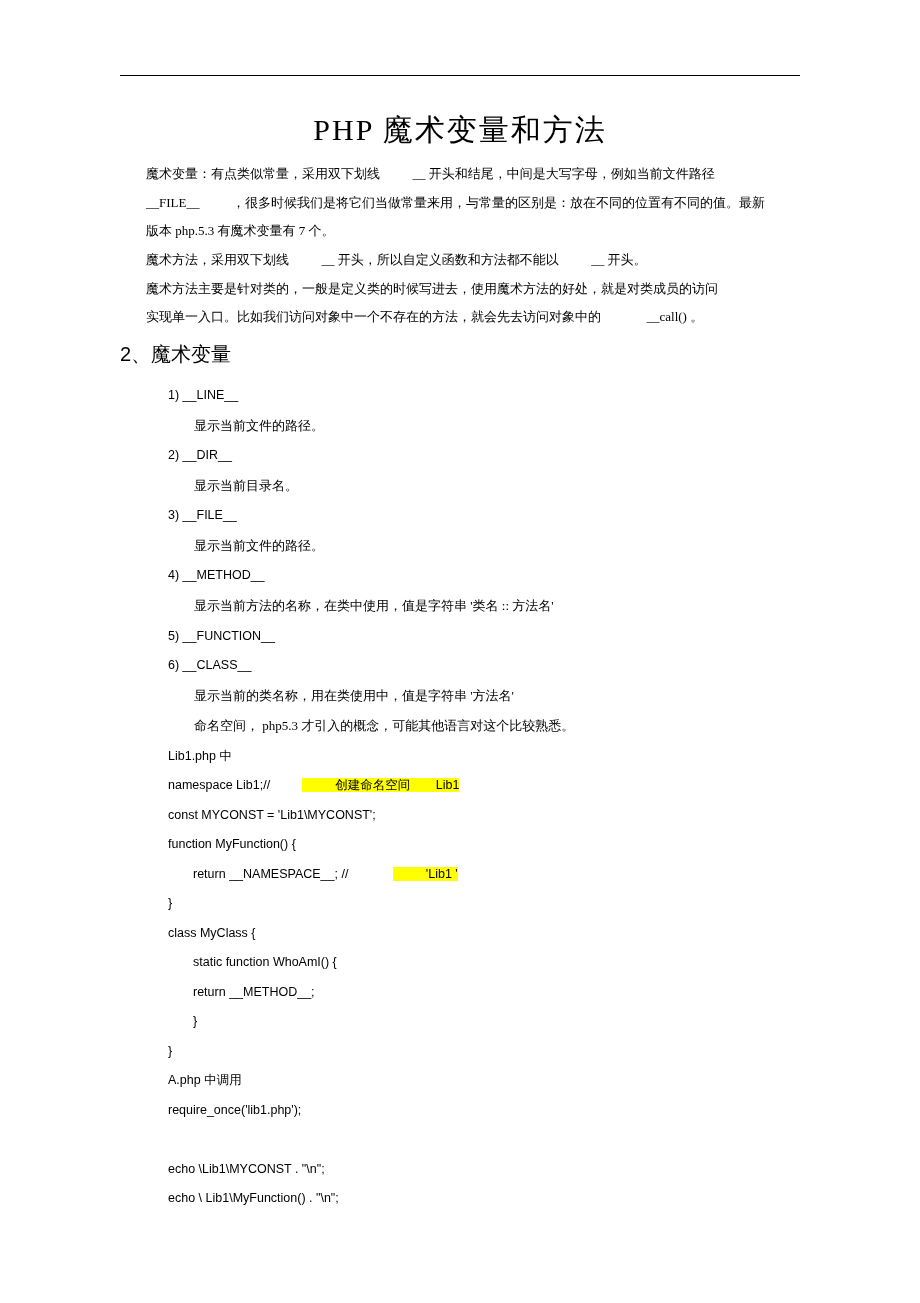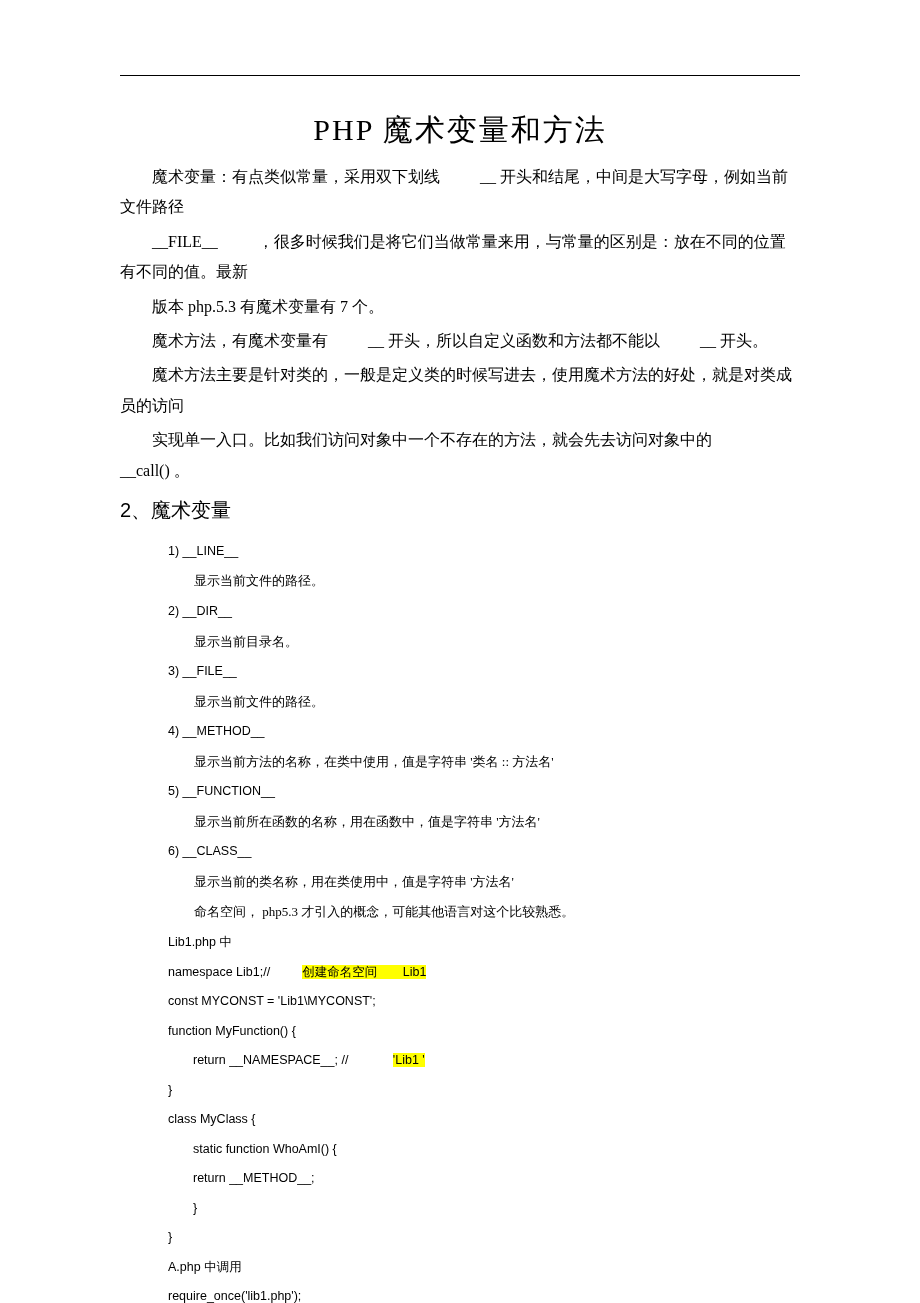--- a/index.html
+++ b/index.html
@@ -30,41 +30,42 @@
     h2.section {
       font-family: "SimHei", "黑体", sans-serif;
       font-size: 20px;
       font-weight: normal;
       margin-top: 8px;
       margin-bottom: 12px;
     }
     p.para {
       text-indent: 2em;
       margin-bottom: 4px;
-      font-size: 16px;
+      font-size: 13px;
       line-height: 1.9;
       font-family: Liberation Serif, serif;
     }
     .no-indent { text-indent: 0; }
     .code-block {
       margin-left: 48px;
       font-size: 13px;
       line-height: 2.2;
     }
     .code-block .item { margin-bottom: 2px; }
     .code-block .desc {
       margin-left: 2em;
       margin-bottom: 2px;
     }
     .mono {
       font-family: Arial, sans-serif;
       font-size: 12.5px;
     }
     .hl {
       background: #ffff00;
+      padding-left: 33px;
     }
     .indent1 { padding-left: 2em; }
     .sp { display: inline-block; width: 2em; }
   </style>
 </head>
 <body>
 
 <div class="page">
   <div class="top-rule"></div>
 
@@ -76,21 +77,21 @@
     <span class="sp"></span>
     <span>__ 开头和结尾，中间是大写字母，例如当前文件路径</span>
   </p>
   <p class="para no-indent">
     <span>__FILE__</span>
     <span class="sp"></span>
     <span>，很多时候我们是将它们当做常量来用，与常量的区别是：放在不同的位置有不同的值。最新</span>
   </p>
   <p class="para no-indent">版本 php.5.3    有魔术变量有    7 个。</p>
   <p class="para">
-    <span>魔术方法，有魔术变量有</span>
+    <span>魔术方法，采用双下划线</span>
     <span class="sp"></span>
     <span>__ 开头，所以自定义函数和方法都不能以</span>
     <span class="sp"></span>
     <span>__ 开头。</span>
   </p>
   <p class="para">魔术方法主要是针对类的，一般是定义类的时候写进去，使用魔术方法的好处，就是对类成员的访问</p>
   <p class="para no-indent">
     <span>实现单一入口。比如我们访问对象中一个不存在的方法，就会先去访问对象中的</span>
     <span style="display:inline-block;width:3em;"></span>
     <span>__call()  。</span>
@@ -101,21 +102,20 @@
   <div class="code-block">
     <div class="item mono">1) __LINE__</div>
     <div class="desc">显示当前文件的路径。</div>
     <div class="item mono">2) __DIR__</div>
     <div class="desc">显示当前目录名。</div>
     <div class="item mono">3) __FILE__</div>
     <div class="desc">显示当前文件的路径。</div>
     <div class="item mono">4) __METHOD__</div>
     <div class="desc">显示当前方法的名称，在类中使用，值是字符串 '类名        :: 方法名'</div>
     <div class="item mono">5) __FUNCTION__</div>
-    <div class="desc">显示当前所在函数的名称，用在函数中，值是字符串 '方法名'</div>
     <div class="item mono">6) __CLASS__</div>
     <div class="desc">显示当前的类名称，用在类使用中，值是字符串 '方法名'</div>
     <div class="desc">命名空间，   php5.3    才引入的概念，可能其他语言对这个比较熟悉。</div>
 
     <div class="item mono">Lib1.php    中</div>
     <div class="item mono">
       <span>namespace Lib1;//</span>
       <span style="display:inline-block;width:2em;"></span>
       <span class="hl">
         <span>创建命名空间</span>

